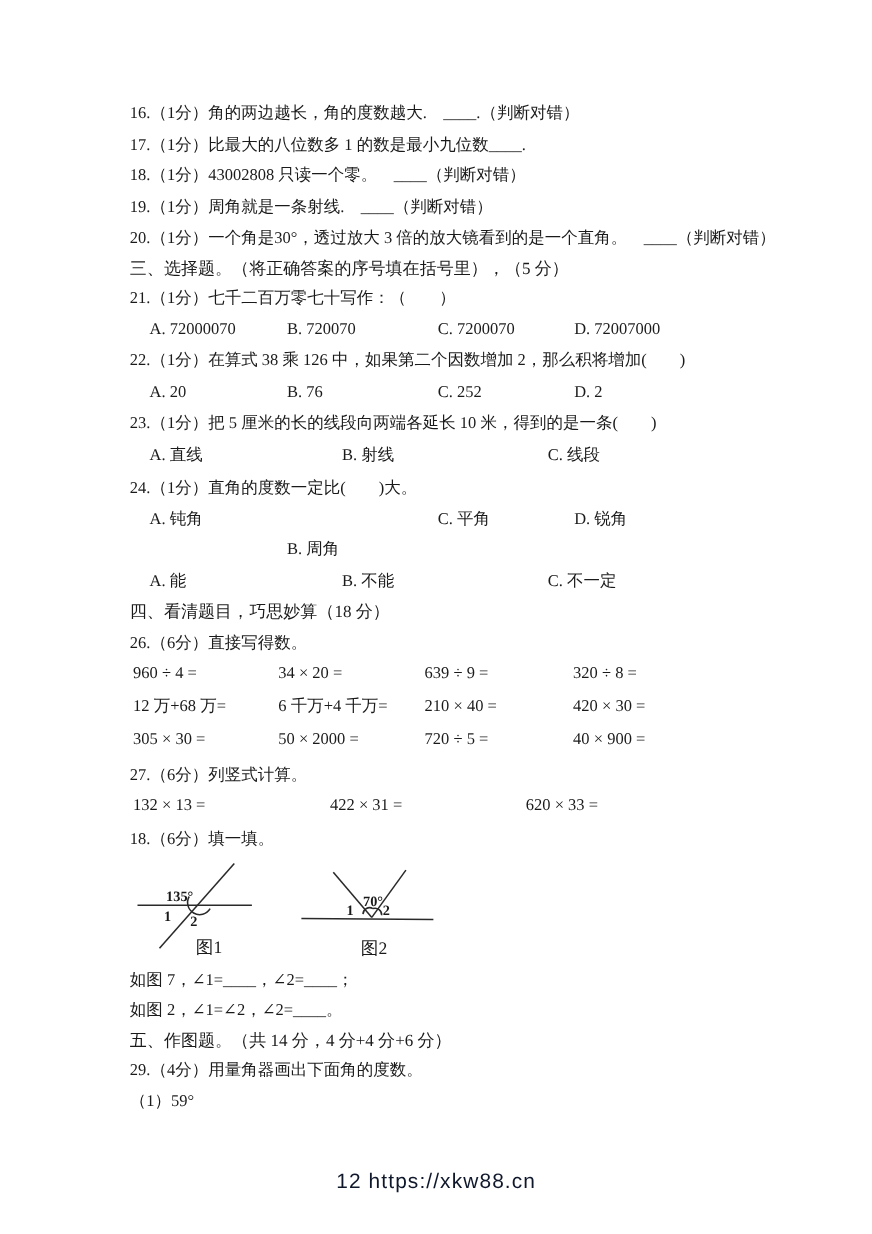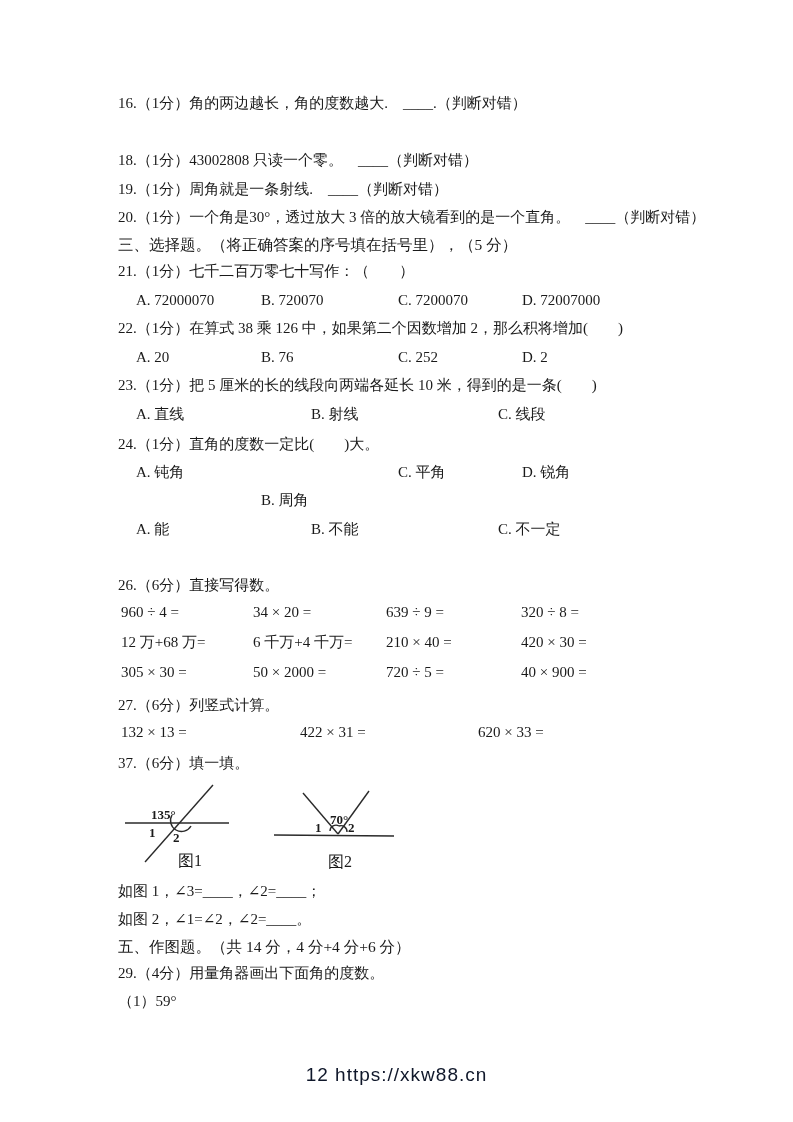--- a/index.html
+++ b/index.html
@@ -39,20 +39,21 @@
     color:#0f172a;
     letter-spacing:1px;
   }
 </style>
 </head>
 <body>
 
 <div class="page">
 
   <div class="ln" style="top:95px">16.（1分）角的两边越长，角的度数越大.　____.（判断对错）</div>
+  <div class="ln" style="top:124px">17.（1分）比最大的八位数多 1 的数是最小九位数____.</div>
   <div class="ln" style="top:152px">18.（1分）43002808 只读一个零。　____（判断对错）</div>
   <div class="ln" style="top:181px">19.（1分）周角就是一条射线.　____（判断对错）</div>
   <div class="ln" style="top:209px">20.（1分）一个角是30°，透过放大 3 倍的放大镜看到的是一个直角。　____（判断对错）</div>
 
   <div class="ln bold" style="top:236px">三、选择题。（将正确答案的序号填在括号里），（5 分）</div>
 
   <div class="ln" style="top:263px">21.（1分）七千二百万零七十写作：（　　）</div>
   <span class="opt" style="top:292px;left:136px">A. 72000070</span>
   <span class="opt" style="top:292px;left:261px">B. 720070</span>
   <span class="opt" style="top:292px;left:398px">C. 7200070</span>
@@ -72,20 +73,21 @@
   <div class="ln" style="top:436px">24.（1分）直角的度数一定比(　　)大。</div>
   <span class="opt" style="top:464px;left:136px">A. 钝角</span>
   <span class="opt" style="top:492px;left:261px">B. 周角</span>
   <span class="opt" style="top:464px;left:398px">C. 平角</span>
   <span class="opt" style="top:464px;left:522px">D. 锐角</span>
 
   <span class="opt" style="top:521px;left:136px">A. 能</span>
   <span class="opt" style="top:521px;left:311px">B. 不能</span>
   <span class="opt" style="top:521px;left:498px">C. 不一定</span>
 
+  <div class="ln bold" style="top:548px">四、看清题目，巧思妙算（18 分）</div>
   <div class="ln" style="top:577px">26.（6分）直接写得数。</div>
 
   <span class="calc" style="top:604px;left:121px">960 ÷ 4 =</span>
   <span class="calc" style="top:604px;left:253px">34 × 20 =</span>
   <span class="calc" style="top:604px;left:386px">639 ÷ 9 =</span>
   <span class="calc" style="top:604px;left:521px">320 ÷ 8 =</span>
 
   <span class="calc" style="top:634px;left:121px">12 万+68 万=</span>
   <span class="calc" style="top:634px;left:253px">6 千万+4 千万=</span>
   <span class="calc" style="top:634px;left:386px">210 × 40 =</span>
@@ -94,21 +96,21 @@
   <span class="calc" style="top:664px;left:121px">305 × 30 =</span>
   <span class="calc" style="top:664px;left:253px">50 × 2000 =</span>
   <span class="calc" style="top:664px;left:386px">720 ÷ 5 =</span>
   <span class="calc" style="top:664px;left:521px">40 × 900 =</span>
 
   <div class="ln" style="top:697px">27.（6分）列竖式计算。</div>
   <span class="calc" style="top:724px;left:121px">132 × 13 =</span>
   <span class="calc" style="top:724px;left:300px">422 × 31 =</span>
   <span class="calc" style="top:724px;left:478px">620 × 33 =</span>
 
-  <div class="ln" style="top:755px">37.（6分）填一填。</div>
+  <div class="ln" style="top:755px">18.（6分）填一填。</div>
 
   <svg class="figsvg" width="793" height="110" viewBox="0 0 793 110">
 
     <g>
       <line x1="125" y1="55" x2="229" y2="55"></line>
       <line x1="145" y1="94" x2="213" y2="17"></line>
       <path d="M 172,47 A 10 10 0 1 0 191,58"></path>
       <text class="ang" x="151" y="51">135°</text>
       <text class="ang" x="149" y="69">1</text>
       <text class="ang" x="173" y="74">2</text>
@@ -120,21 +122,21 @@
       <line x1="338" y1="66" x2="303" y2="25"></line>
       <line x1="338" y1="66" x2="369" y2="23"></line>
       <path d="M 330,63 A 6 6 0 0 1 339,58 M 339,58 A 6 6 0 0 1 347,64"></path>
       <text class="ang" x="330" y="56">70°</text>
       <text class="ang" x="315" y="64">1</text>
       <text class="ang" x="348" y="64">2</text>
       <text class="cap" x="328" y="99">图2</text>
     </g>
   </svg>
 
-  <div class="ln" style="top:883px">如图 1，∠3=____，∠2=____；</div>
+  <div class="ln" style="top:883px">如图 7，∠1=____，∠2=____；</div>
   <div class="ln" style="top:911px">如图 2，∠1=∠2，∠2=____。</div>
 
   <div class="ln bold" style="top:938px">五、作图题。（共 14 分，4 分+4 分+6 分）</div>
   <div class="ln" style="top:965px">29.（4分）用量角器画出下面角的度数。</div>
   <div class="ln" style="top:993px">（1）59°</div>
 
   <div class="footer">12 https://xkw88.cn</div>
 
 </div>
 

